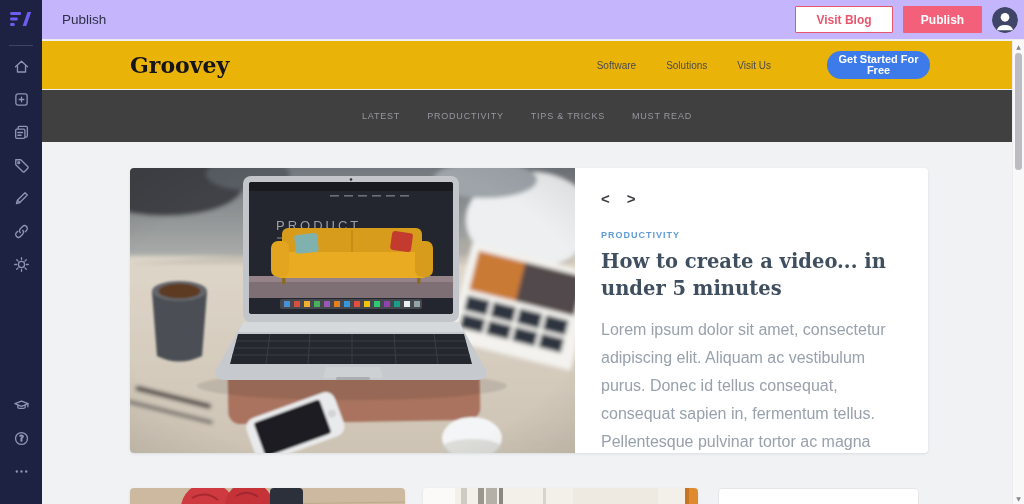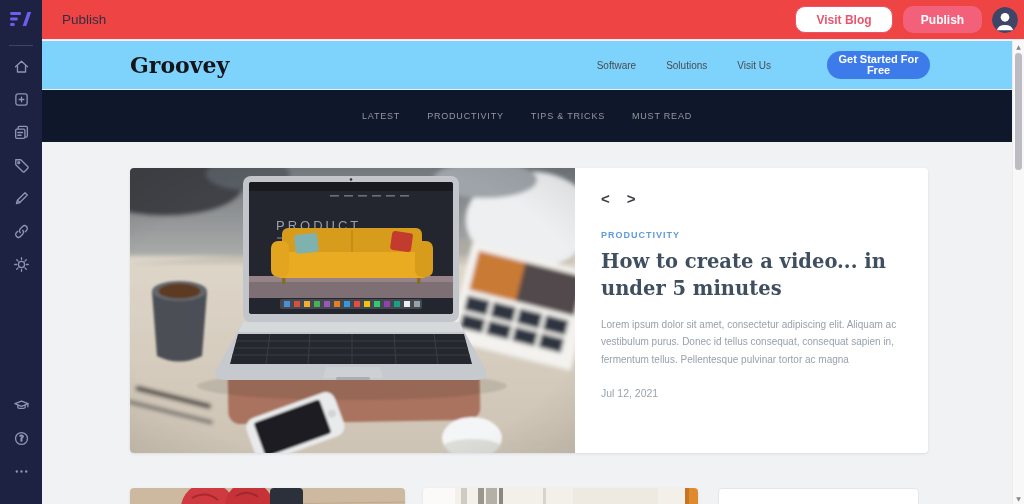--- a/index.html
+++ b/index.html
@@ -12,58 +12,58 @@
   .logo{margin-top:8px;height:24px;cursor:pointer;}
   .side-divider{width:24px;height:1px;background:rgba(255,255,255,.16);margin:13px 0 4px;}
   .side-item{width:42px;height:33px;display:flex;align-items:center;justify-content:center;cursor:pointer;}
   .side-item svg{display:block;}
   .side-item svg *{stroke:#8e94b5;stroke-width:1.25;fill:none;stroke-linecap:round;stroke-linejoin:round;}
   .side-item svg .fill{fill:#8e94b5;stroke:none;}
   .side-item svg .bgfill{fill:#1d2142;}
   .side-bottom{margin-top:auto;margin-bottom:16px;display:flex;flex-direction:column;align-items:center;}
 
   
-  .topbar{position:absolute;left:42px;top:0;width:982px;height:40px;background:#ef4444;
+  .topbar{position:absolute;left:42px;top:0;width:982px;height:40px;background:#c4b5fd;
           border-bottom:1px solid #ebebee;display:flex;align-items:center;
           padding:0 6px 0 20px;box-sizing:border-box;z-index:20;}
   .topbar-title{font-size:13.5px;color:#2e3044;font-weight:500;}
   .topbar-right{margin-left:auto;display:flex;align-items:center;gap:10px;}
-  .btn{border-radius:10px;font-size:12px;font-weight:600;cursor:pointer;line-height:1;
+  .btn{border-radius:1px;font-size:12px;font-weight:600;cursor:pointer;line-height:1;
        display:inline-flex;align-items:center;justify-content:center;box-sizing:border-box;}
   .btn-outline-pink{border:1px solid #e8566d;color:#e8566d;background:#fff;width:98px;height:27px;}
   .btn-pink{background:#f2607a;color:#fff;border:none;width:79px;height:27px;}
   .avatar{width:26px;height:26px;border-radius:50%;overflow:hidden;cursor:pointer;flex:none;}
 
   
-  .blog-header{position:absolute;left:42px;top:41px;width:970px;height:49px;background:#7dd3fc;
+  .blog-header{position:absolute;left:42px;top:41px;width:970px;height:49px;background:#eab308;
                border-bottom:1px solid #ededf0;display:flex;align-items:center;
                padding-left:88px;padding-right:82px;box-sizing:border-box;}
   .blog-name{font-family:"DejaVu Serif",serif;font-weight:700;font-size:22px;color:#141419;cursor:pointer;}
   .blog-nav{margin-left:auto;display:flex;align-items:center;gap:30px;}
   .blog-nav a{font-size:10px;color:#4b4b50;text-decoration:none;cursor:pointer;}
   .btn-blue{background:#3e7bea;color:#fff;border:none;border-radius:14px;font-size:11px;font-weight:700;
             width:103px;height:28px;margin-left:26px;}
 
   
-  .tabs-row{position:absolute;left:42px;top:90px;width:970px;height:52px;background:#0f172a;
+  .tabs-row{position:absolute;left:42px;top:90px;width:970px;height:52px;background:#404040;
             display:flex;align-items:center;justify-content:center;gap:27px;}
   .tab{font-size:9px;letter-spacing:.8px;color:#96979f;cursor:pointer;text-transform:uppercase;}
 
   
   .hero-card{position:absolute;left:130px;top:168px;width:798px;height:285px;background:#fff;
              border-radius:4px;box-shadow:0 1px 3px rgba(30,35,60,.10);display:flex;overflow:hidden;cursor:pointer;}
   .hero-image{width:445px;height:285px;flex:none;}
   .hero-image svg{display:block;}
   .hero-body{flex:1;padding:20px 26px 0 26px;}
   .hero-arrows{display:flex;gap:17px;font-size:15px;color:#3a3a42;font-weight:600;margin-top:2px;}
   .hero-arrows span{cursor:pointer;}
   .hero-category{margin-top:23px;font-size:9px;letter-spacing:1px;color:#5f9cd8;font-weight:600;}
   .hero-title{margin-top:9px;font-family:"DejaVu Serif",serif;font-size:19.5px;line-height:1.38;
               color:#3f4f5f;max-width:332px;font-weight:bold;}
-  .hero-excerpt{margin-top:13px;font-size:10px;line-height:1.75;color:#98a1ac;max-width:338px;}
+  .hero-excerpt{margin-top:13px;font-size:16px;line-height:1.75;color:#98a1ac;max-width:338px;}
   .hero-date{margin-top:19px;font-size:10.5px;color:#9aa3ad;}
 
   
   .card-img{position:absolute;top:488px;height:60px;border-radius:4px 4px 0 0;overflow:hidden;
             box-shadow:0 1px 3px rgba(30,35,60,.10);cursor:pointer;}
   .card1{left:130px;width:275px;}
   .card2{left:423px;width:275px;}
   .card3{left:718px;top:488px;width:201px;height:60px;position:absolute;background:#fff;
          border:1px solid #e6e6ea;border-radius:4px 4px 0 0;box-sizing:border-box;cursor:pointer;}
 

